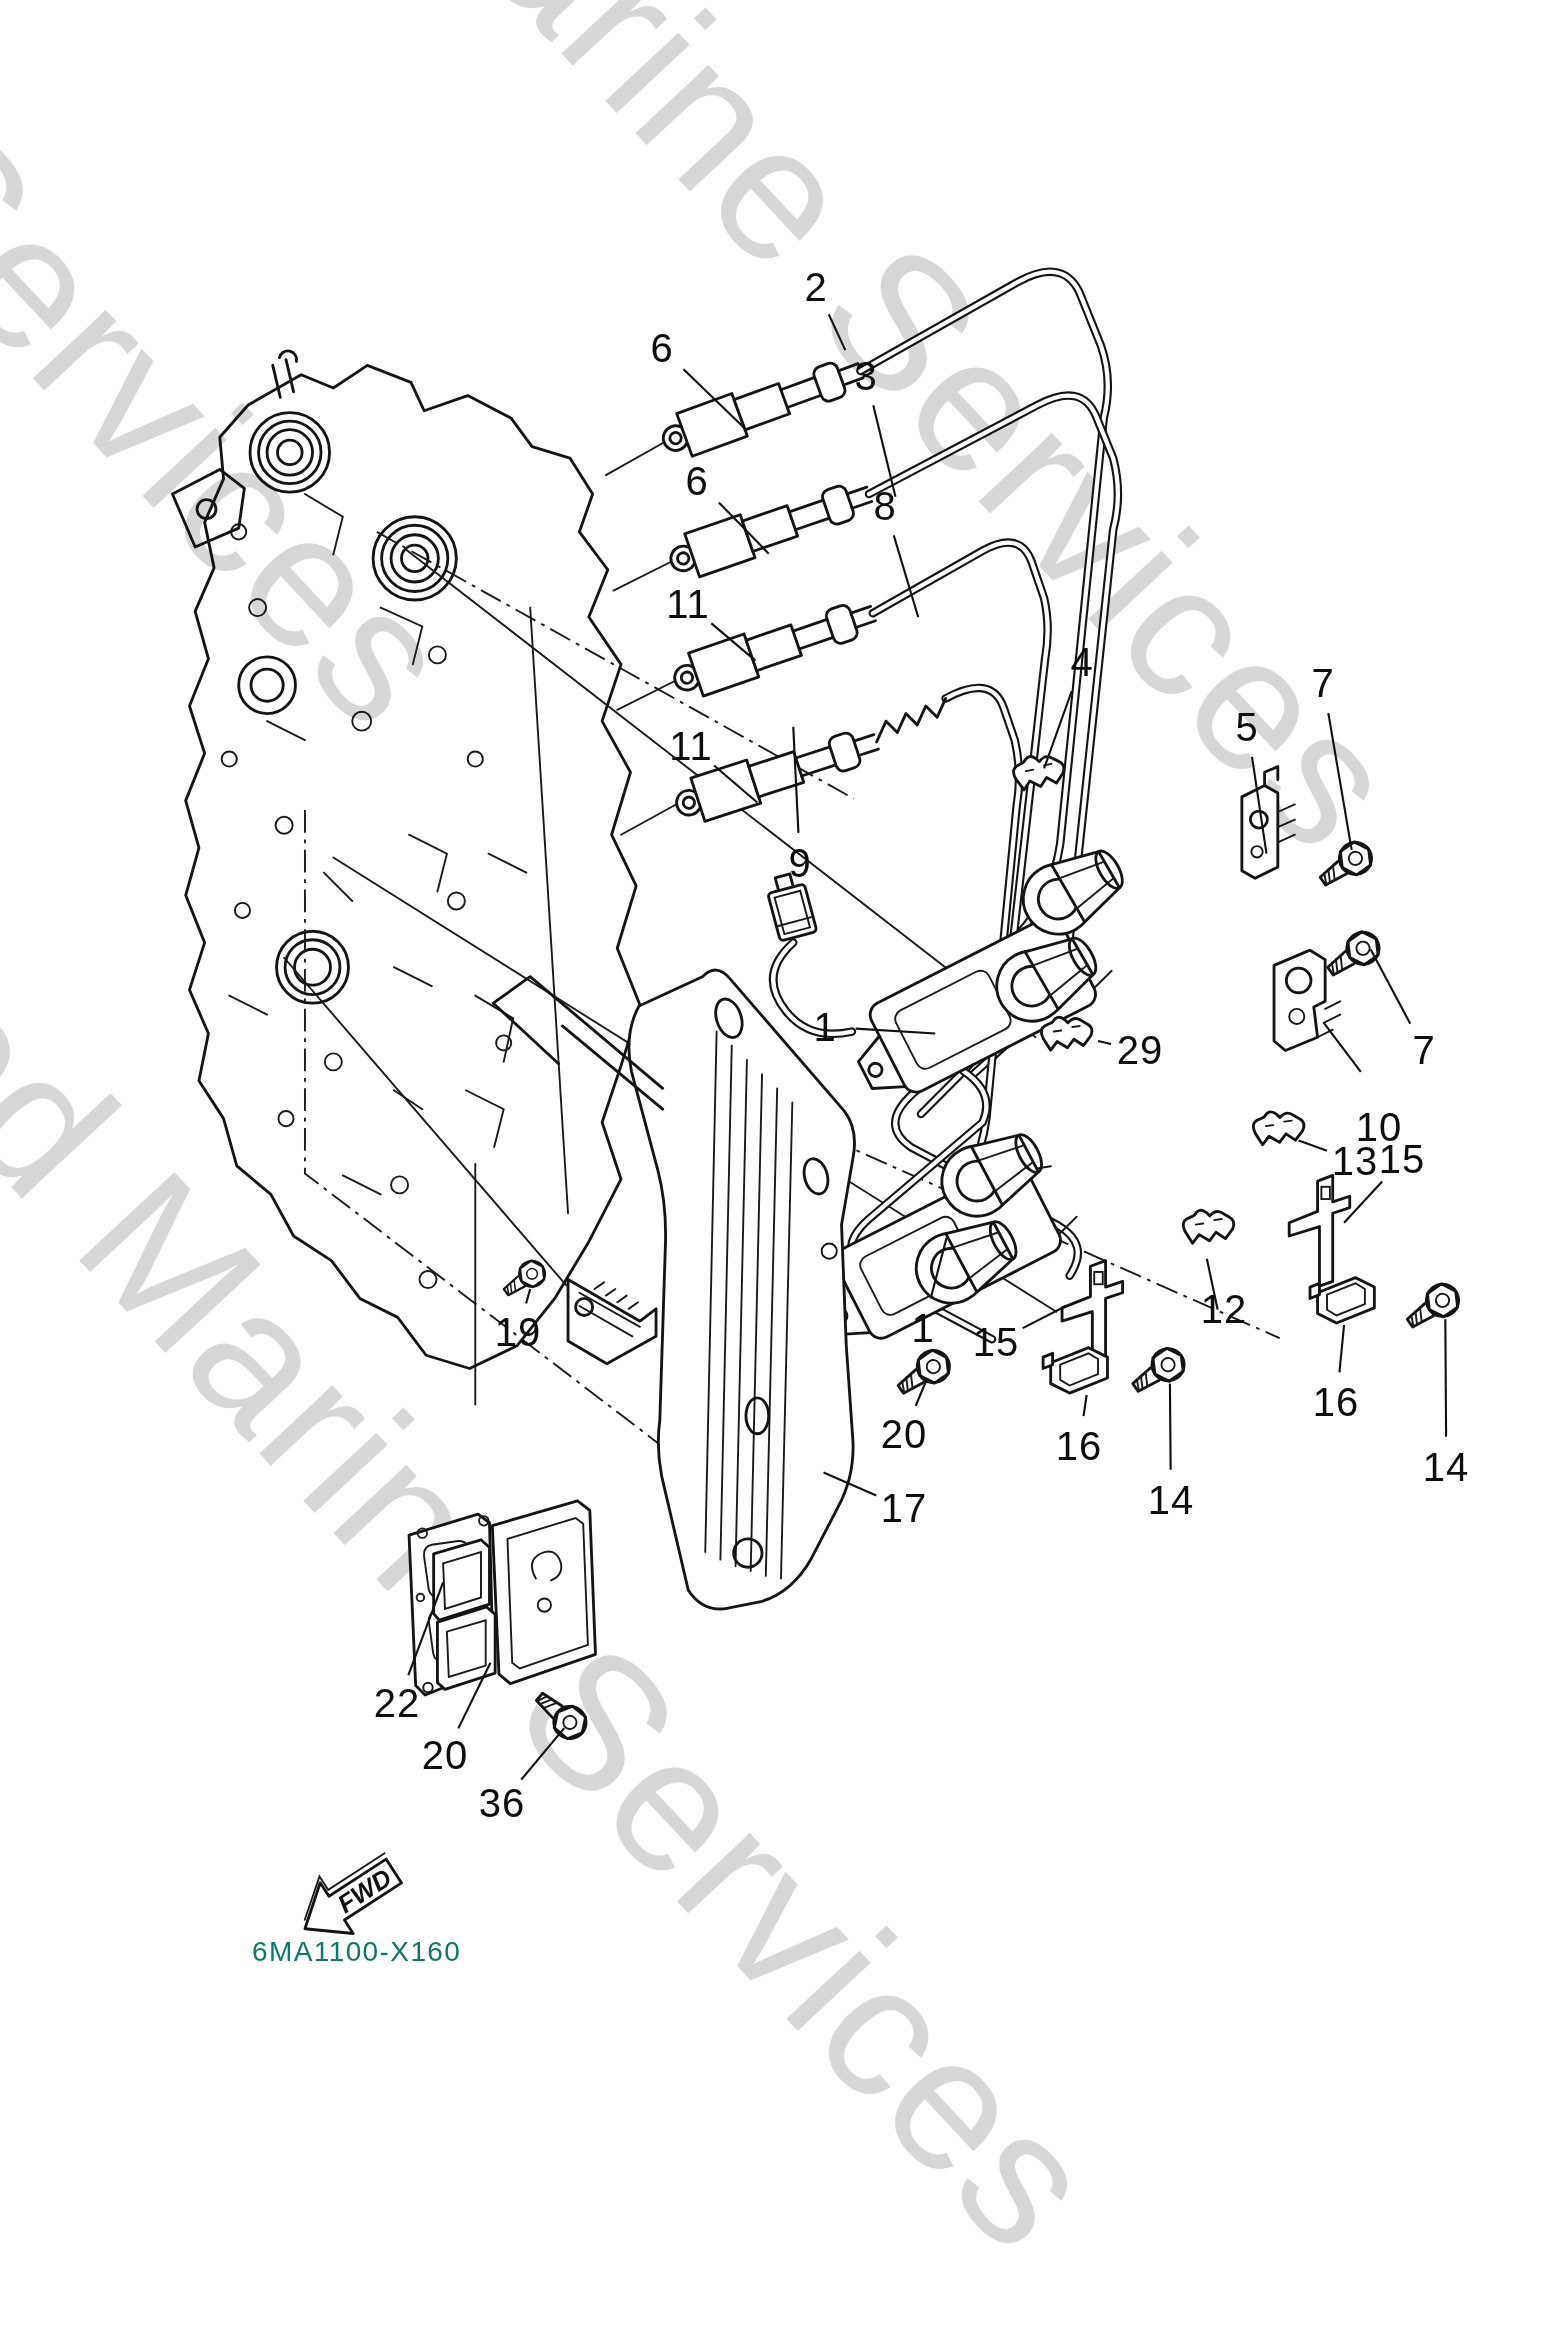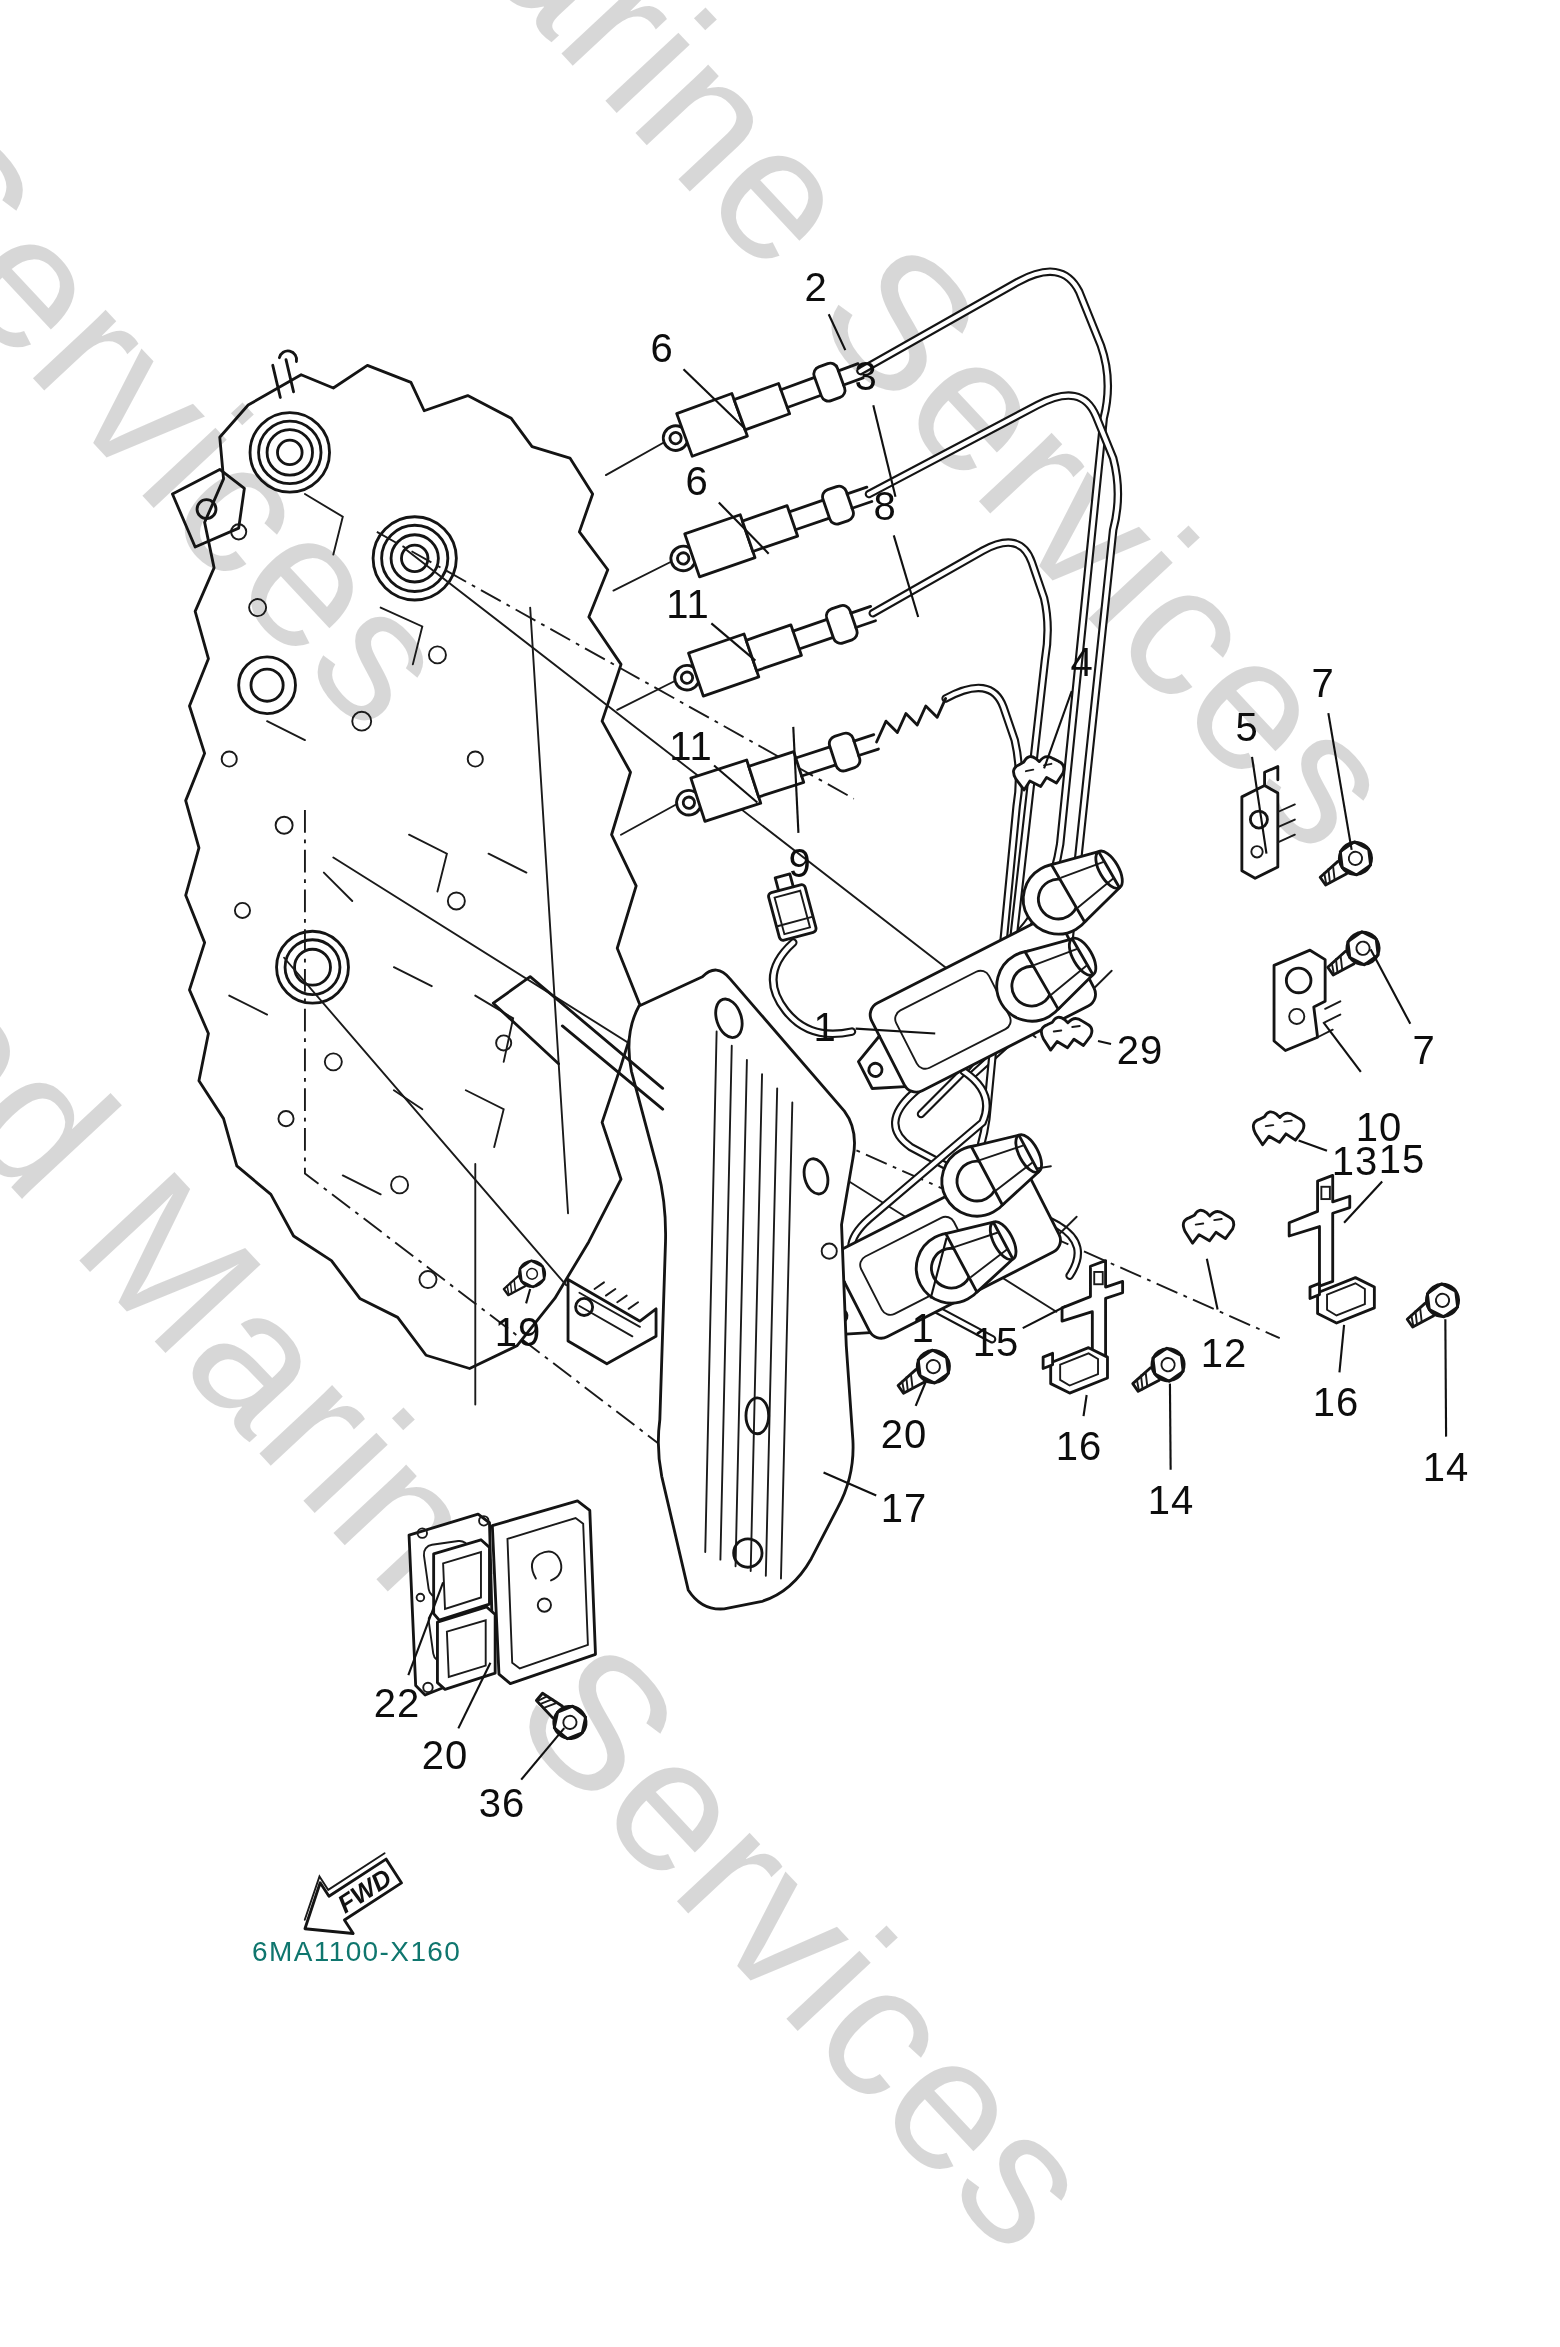--- a/index.html
+++ b/index.html
@@ -316,21 +316,21 @@
       <div class="callout" style="left: 1323px; top: 683px;">7</div>
       <div class="callout" style="left: 1424px; top: 1050px;">7</div>
       <div class="callout" style="left: 1379px; top: 1096px; margin-top: 31px;">10</div>
       <div class="callout" style="left: 825px; top: 1027px;">1</div>
       <div class="callout" style="left: 1140px; top: 1050px;">29</div>
       <div class="callout" style="left: 1355px; top: 1161px;">13</div>
       <div class="callout" style="left: 1402px; top: 1159px;">15</div>
       <div class="callout" style="left: 518px; top: 1332px;">19</div>
       <div class="callout" style="left: 923px; top: 1328px;">1</div>
       <div class="callout" style="left: 996px; top: 1342px;">15</div>
-      <div class="callout" style="left: 1224px; top: 1353px;">12</div>
+      <div class="callout" style="left: 1224px; top: 1309px;">12</div>
       <div class="callout" style="left: 904px; top: 1434px;">20</div>
       <div class="callout" style="left: 1079px; top: 1446px;">16</div>
       <div class="callout" style="left: 904px; top: 1508px;">17</div>
       <div class="callout" style="left: 1171px; top: 1500px;">14</div>
       <div class="callout" style="left: 1336px; top: 1402px;">16</div>
       <div class="callout" style="left: 1446px; top: 1467px;">14</div>
       <div class="callout" style="left: 397px; top: 1703px;">22</div>
       <div class="callout" style="left: 445px; top: 1755px;">20</div>
       <div class="callout" style="left: 502px; top: 1803px;">36</div>
     </div>

